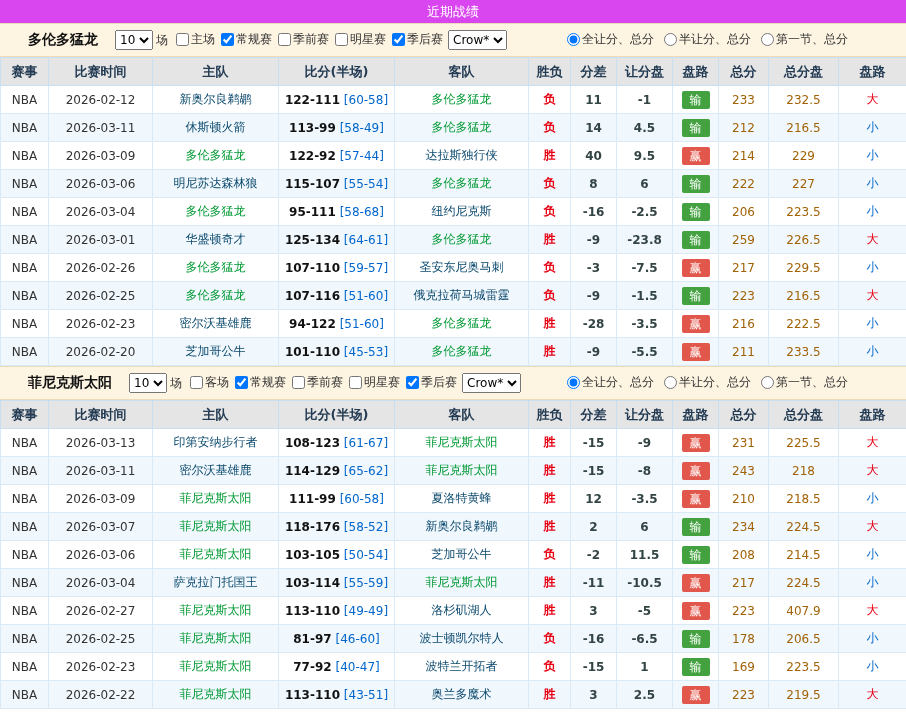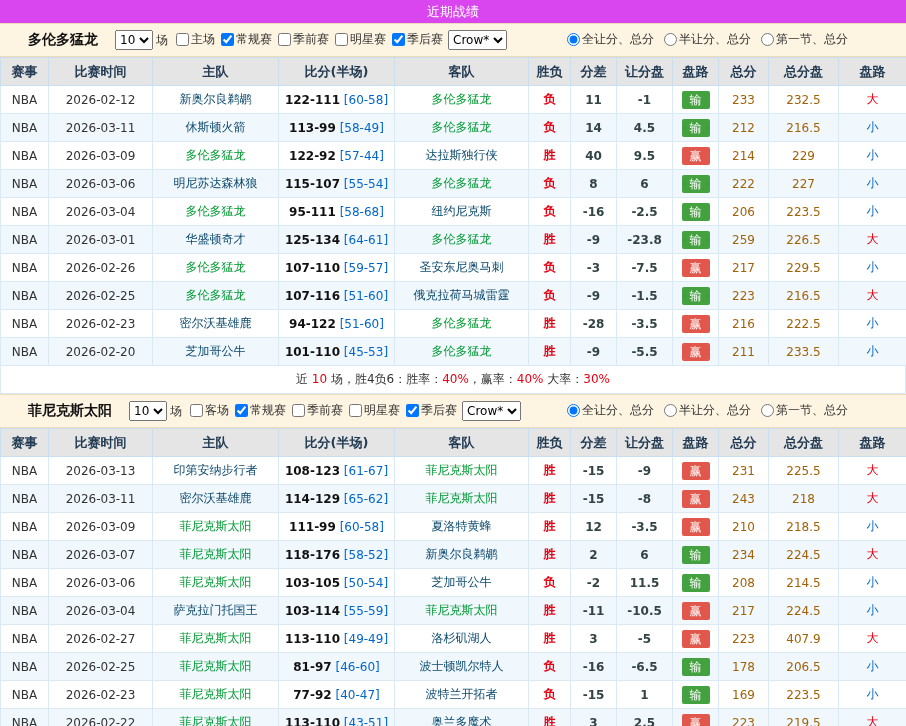--- a/index.html
+++ b/index.html
@@ -271,21 +271,20 @@
     <td class="res">胜</td>
     <td class="num">-9</td>
     <td class="num">-5.5</td>
     <td><span class="badge b-win">赢</span></td>
     <td class="total">211</td>
     <td class="tline">233.5</td>
     <td><span class="tres small">小</span></td>
   </tr>
       </tbody>
   </table>
-  <div class="summary"><span>近 </span><span class="red">10</span><span> 场，胜4负6：胜率：</span><span class="red">40%</span><span>，赢率：</span><span class="red">40%</span><span> 大率：</span><span class="red">30%</span></div>
 </section>
 
 <section>
   <div class="filter-bar">
     <span class="team-name">菲尼克斯太阳</span>
     <select class="sel">
       <option>10</option>
     </select>
     <span class="lbl">场</span>
     <span class="checks"><label>

